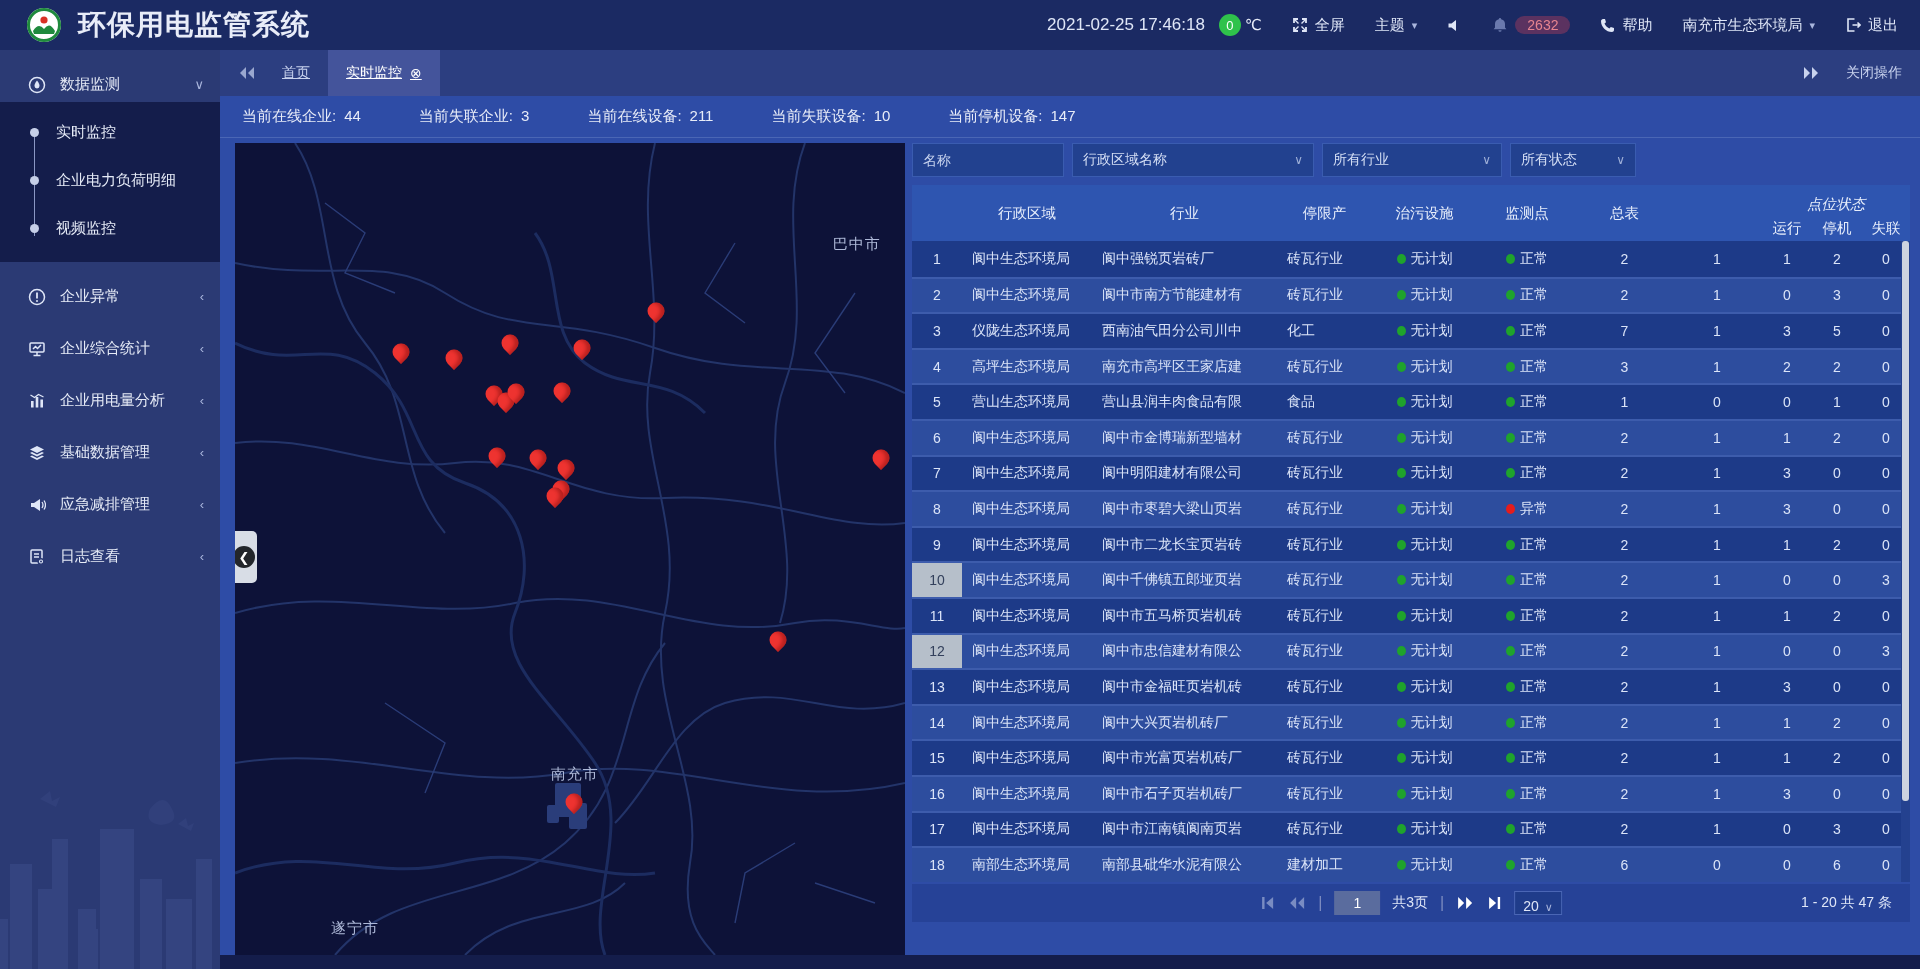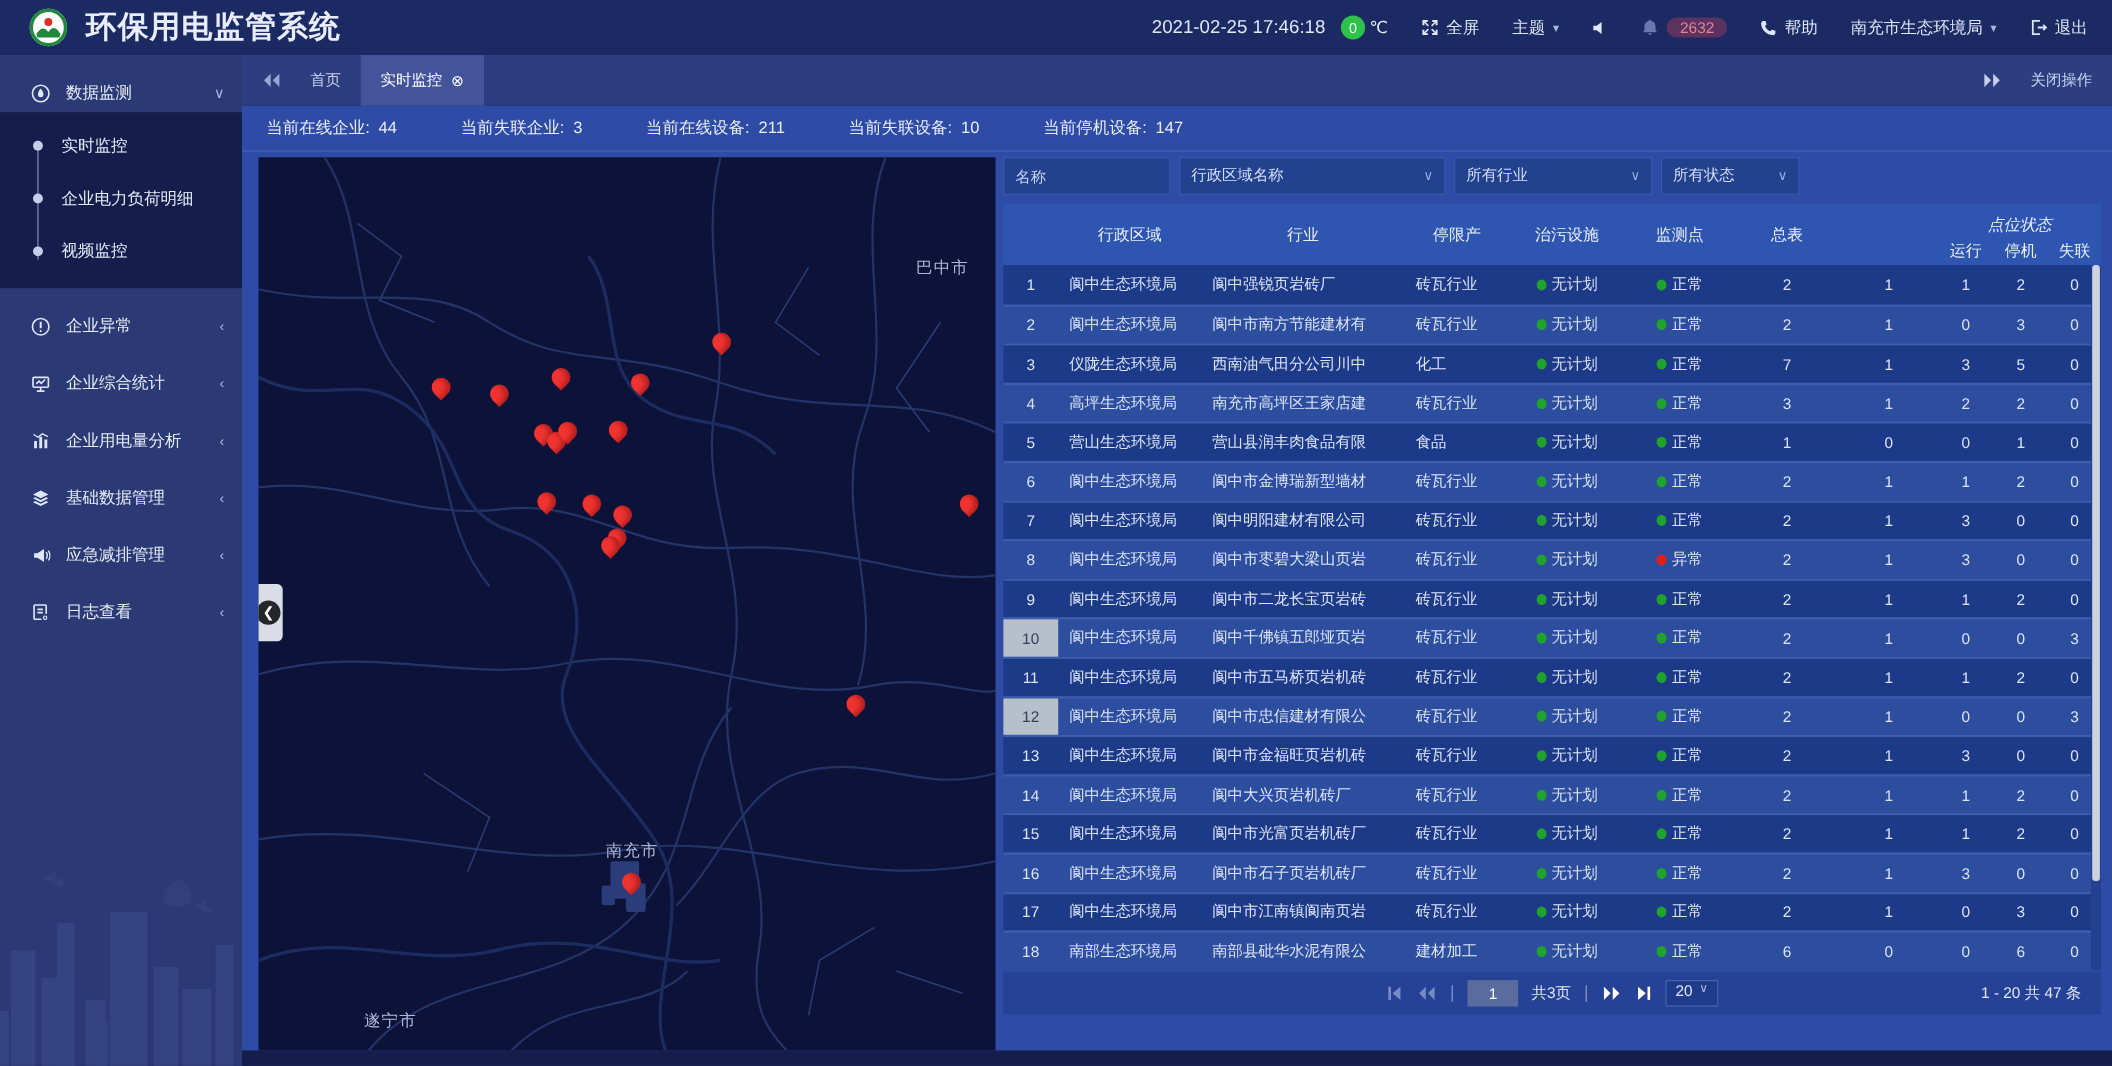--- a/index.html
+++ b/index.html
@@ -28,21 +28,21 @@
   .nav-sub { background:#141d4b; padding:6px 0 10px 0; position:relative; }
   .nav-subitem { height:48px; display:flex; align-items:center; padding-left:56px; font-size:15px; color:#e6ebf7; position:relative; cursor:pointer; }
   .nav-subitem .dot { position:absolute; left:30px; width:9px; height:9px; border-radius:50%; background:#c6cfe8; }
   .nav-sub .vline { position:absolute; left:34px; top:26px; bottom:26px; width:1px; background:#8a97c4; }
   .skyline { position:absolute; bottom:0; left:0; width:220px; opacity:.45; }
 
   
   .main { position:absolute; top:50px; left:220px; width:1700px; height:919px; }
   .tabbar { height:46px; background:#2c3e80; display:flex; align-items:center; padding:0 18px; }
   .tab-scroll { width:26px; color:#9aa7cf; cursor:pointer; display:flex; align-items:center; }
-  .tab { height:46px; display:flex; align-items:center; gap:8px; padding:4px 18px; font-size:14px; color:#c8d2ee; cursor:pointer; }
+  .tab { height:46px; display:flex; align-items:center; gap:8px; padding:4px 18px; font-size:14px; color:#c8d2ee; cursor:pointer;text-decoration:underline; }
   .tab.active { background:#44549b; color:#fff; }
   .tab .x { font-size:14px; }
   .tabbar-right { margin-left:auto; display:flex; align-items:center; gap:26px; color:#c8d2ee; font-size:14px; }
 
   .statsbar { height:42px; background:#2e4ca6; display:flex; align-items:center; padding-left:22px; border-bottom:1px solid #4a66b5; font-size:15px; }
   .stat { margin-right:58px; white-space:nowrap; }
   .stat b { font-weight:normal; margin-left:8px; }
 
   .content { position:relative; height:817px; background:#2e4ca6; padding:5px 10px 0 15px; display:flex; }
 
@@ -86,21 +86,21 @@
 
   .vscroll { position:absolute; right:0; top:0; width:9px; height:641px; background:#24418f; }
   .vscroll .thumb { position:absolute; top:0; left:1px; width:7px; height:560px; background:#cdd3df; border-radius:3px; cursor:pointer; }
 
   .pagebar { margin-top:2px; height:38px; background:#264297; position:relative; display:flex; align-items:center; font-size:14px; color:#dfe6f7; }
   .pg-center { position:absolute; left:50%; transform:translateX(-50%); display:flex; align-items:center; gap:12px; }
   .pg-btn { cursor:pointer; display:flex; align-items:center; }
   .pg-btn.dis { opacity:.45; cursor:default; }
   .pg-sep { color:#7d8cc0; font-size:16px; }
   .pg-input { width:46px; height:24px; background:#5a6c9e; color:#fff; text-align:center; line-height:24px; cursor:text; }
-  .pg-size { height:24px; background:#1f3c8a; border:1px solid #4a66b5; padding:0 8px; display:flex; align-items:flex-start; gap:6px; cursor:pointer; }
+  .pg-size { height:24px; background:#1f3c8a; border:1px solid #4a66b5; padding:0 8px; display:flex; align-items:flex-end; gap:6px; cursor:pointer; }
   .pg-total { position:absolute; right:18px; }
 
   .footer-strip { height:14px; }
 </style>
 </head>
 <body>
 
 <div class="hdr">
   <svg class="logo" viewBox="0 0 36 36">
     <circle cx="18" cy="18" r="17" fill="#ffffff"></circle>

